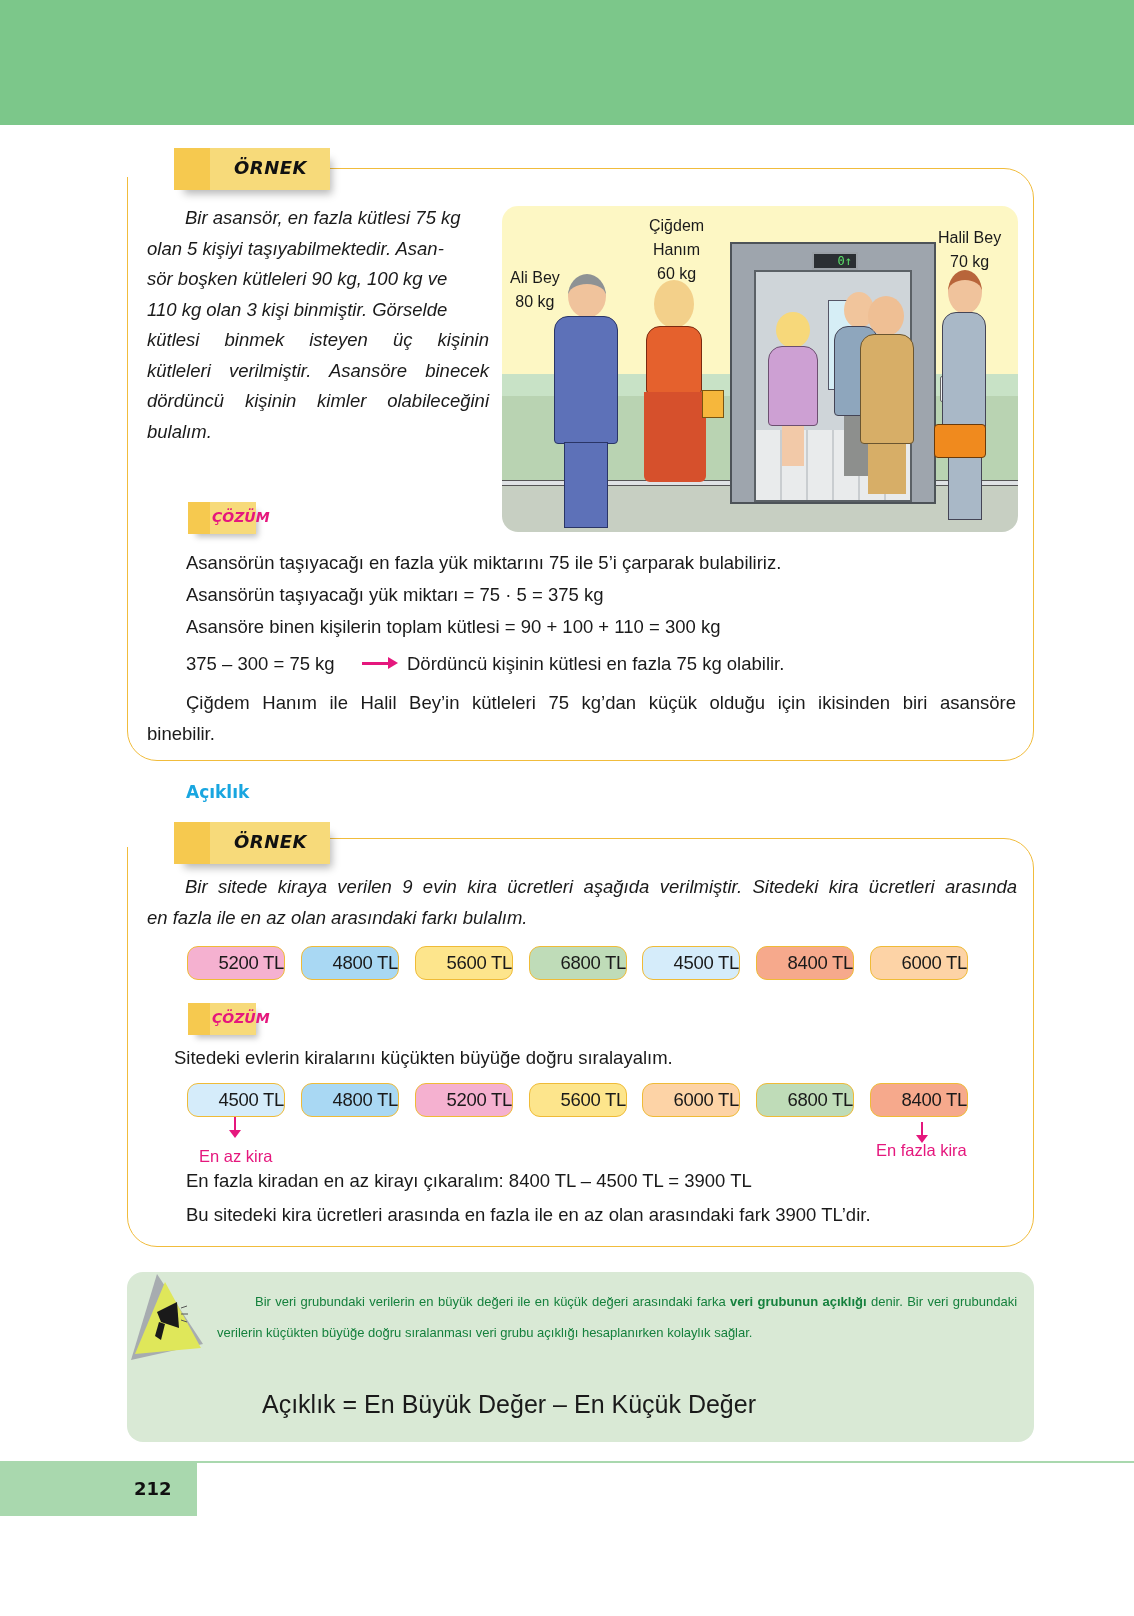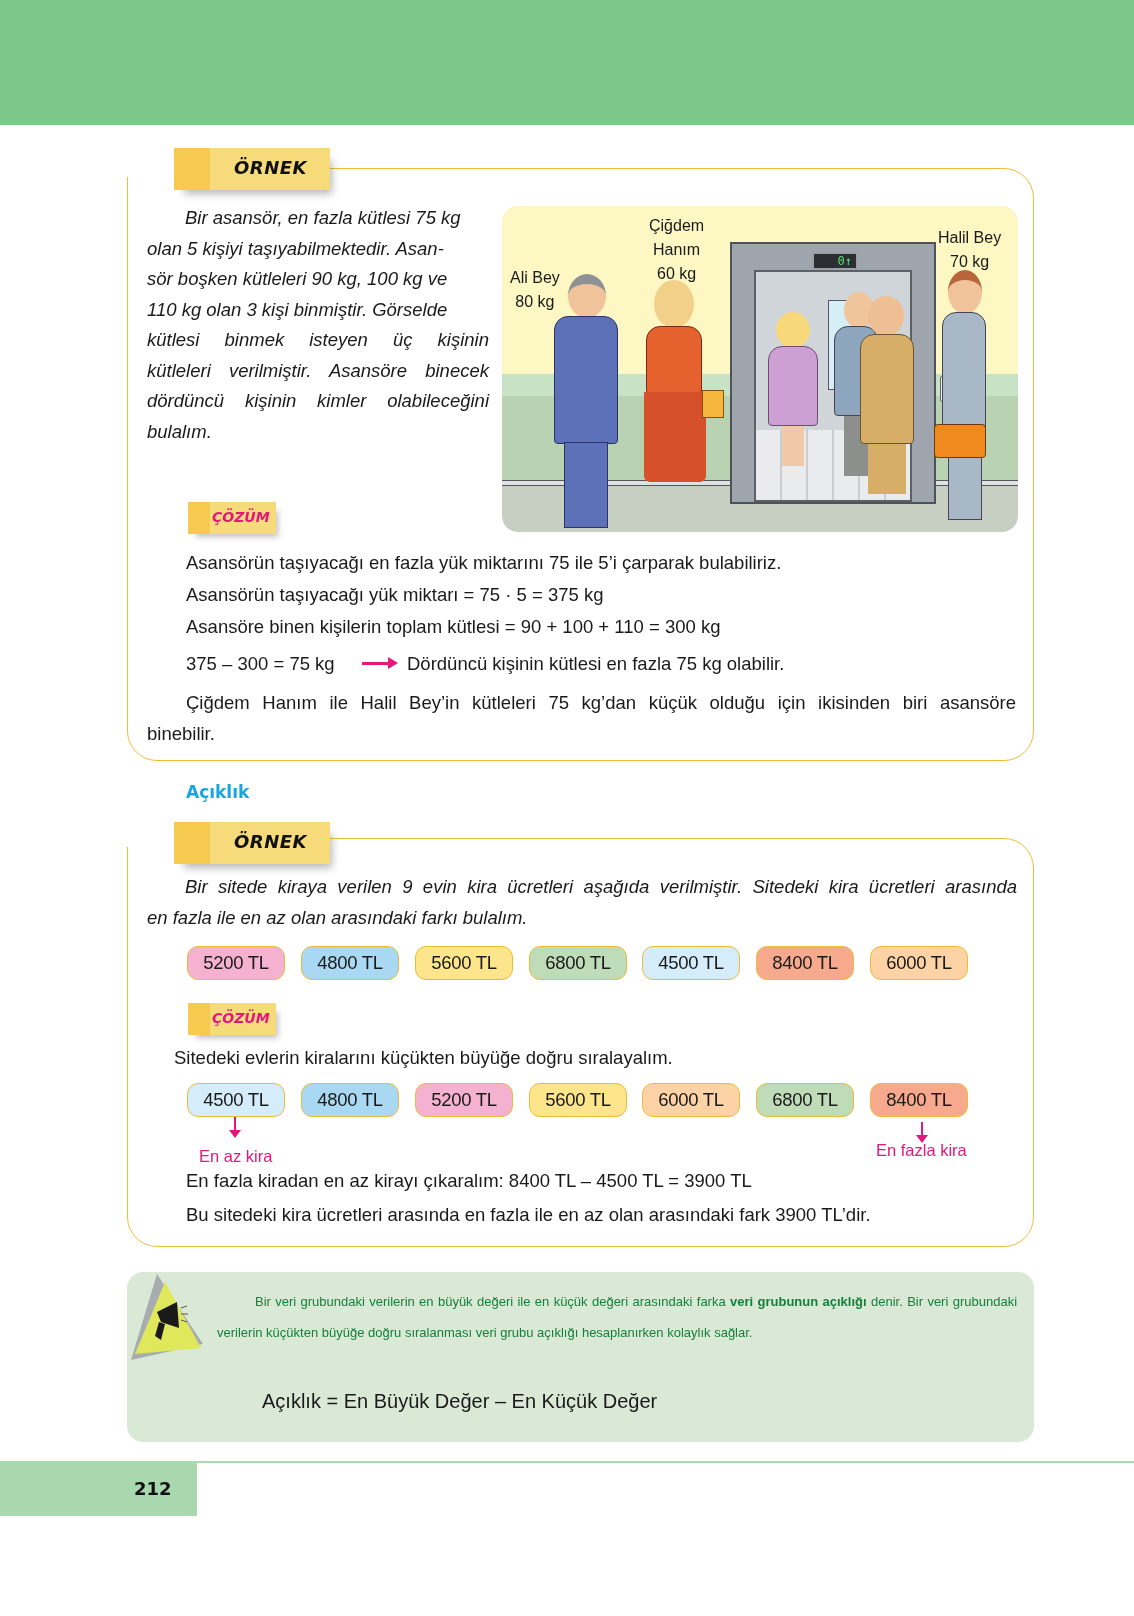--- a/index.html
+++ b/index.html
@@ -7,21 +7,21 @@
   body { position: relative; font-family: "Liberation Sans", "DejaVu Sans", sans-serif; color: #1a1a1a; }
 
   .top-band { position: absolute; left: 0; top: 0; width: 1134px; height: 125px; background: #7cc78a; }
 
   .tag { position: absolute; height: 42px; width: 156px; background: #f7da7a;
          box-shadow: 6px 8px 8px -4px rgba(0,0,0,0.28); margin-left: 47px; }
   .tag::before { content: ""; position: absolute; left: 0; top: 0; width: 36px; height: 100%; background: #f6c94f; }
   .tag-label { position: absolute; left: 60px; top: 9px; font-family: "DejaVu Sans", sans-serif; font-weight: bold;
                font-style: italic; font-size: 18px; letter-spacing: 0.5px; color: #111; }
 
-  .cozum { position: absolute; width: 88px; height: 32px; background: #f7da7a;
+  .cozum { position: absolute; width: 68px; height: 32px; background: #f7da7a;
            box-shadow: 5px 6px 6px -3px rgba(0,0,0,0.25); }
   .cozum::before { content: ""; position: absolute; left: 0; top: 0; width: 22px; height: 100%; background: #f6c94f; }
   .cozum-label { position: absolute; left: 24px; top: 7px; font-family: "DejaVu Sans", sans-serif; font-weight: bold;
                  font-style: italic; font-size: 14px; color: #e5177d; }
 
   .box { position: absolute; border: 1.5px solid #f1bc3c; border-radius: 0 30px 30px 30px; border-top-left-radius: 0; background: #fff; }
   .box .mask { position: absolute; left: -2px; top: -2px; height: 10px; background: #fff; }
 
   .q-text { position: absolute; font-style: italic; font-size: 18.5px; line-height: 30.5px; color: #1a1a1a; text-align: justify; }
   .indent { text-indent: 38px; }
@@ -40,33 +40,33 @@
   .elev-panel { position: absolute; left: 80px; top: 8px; width: 46px; height: 18px; background: #2b2f33; border: 2px solid #9aa0a6; }
   .elev-digit { position: absolute; right: 4px; top: 0; color: #5be06a; font-family: "DejaVu Sans Mono", monospace; font-size: 12px; }
   .call-btn { position: absolute; left: 438px; top: 170px; width: 14px; height: 26px; background: #eef0f1; border: 1px solid #666; border-radius: 2px; }
 
   .person { position: absolute; }
   .head { position: absolute; border-radius: 50%; }
   .body { position: absolute; border-radius: 14px 14px 4px 4px; }
   .legs { position: absolute; }
 
   .pill { position: absolute; width: 98px; height: 34px; border: 1.5px solid #efbb37; border-radius: 11px;
-          font-size: 18.5px; line-height: 31px; text-align: center; color: #1a1a1a; letter-spacing: -0.3px; }
+          font-size: 18.5px; line-height: 31px; text-align: right; color: #1a1a1a; letter-spacing: -0.3px; }
 
   .arrow-down { position: absolute; width: 2px; height: 14px; background: #e5177d; }
   .arrow-down::after { content: ""; position: absolute; left: -5px; bottom: -7px; border-left: 6px solid transparent;
                        border-right: 6px solid transparent; border-top: 8px solid #e5177d; }
   .pink-label { position: absolute; color: #e5177d; font-size: 16.5px; white-space: nowrap; }
 
   .section-title { position: absolute; left: 186px; top: 782px; color: #19a6e0; font-family: "DejaVu Sans", sans-serif;
                    font-weight: bold; font-size: 17px; }
 
   .note { position: absolute; left: 127px; top: 1272px; width: 907px; height: 170px; background: #d9e9d5; border-radius: 16px; }
   .note-text { position: absolute; left: 90px; top: 14px; width: 800px; font-size: 13px; line-height: 31px; text-align: justify; color: #15803d; }
-  .note-formula { position: absolute; left: 135px; top: 118px; font-size: 20px; color: #1a1a1a; white-space: nowrap; }
+  .note-formula { position: absolute; left: 135px; top: 118px; font-size: 25px; color: #1a1a1a; white-space: nowrap; }
 
   .footer-line { position: absolute; left: 0; top: 1461px; width: 1134px; height: 2px; background: #a9d8ae; }
   .footer-band { position: absolute; left: 0; top: 1461px; width: 197px; height: 55px; background: #a9d8ae; }
   .page-no { position: absolute; left: 134px; top: 1478px; font-family: "DejaVu Sans", sans-serif; font-weight: bold; font-size: 18px; color: #111; }
 </style>
 </head>
 <body>
 
 <div class="top-band"></div>
 

